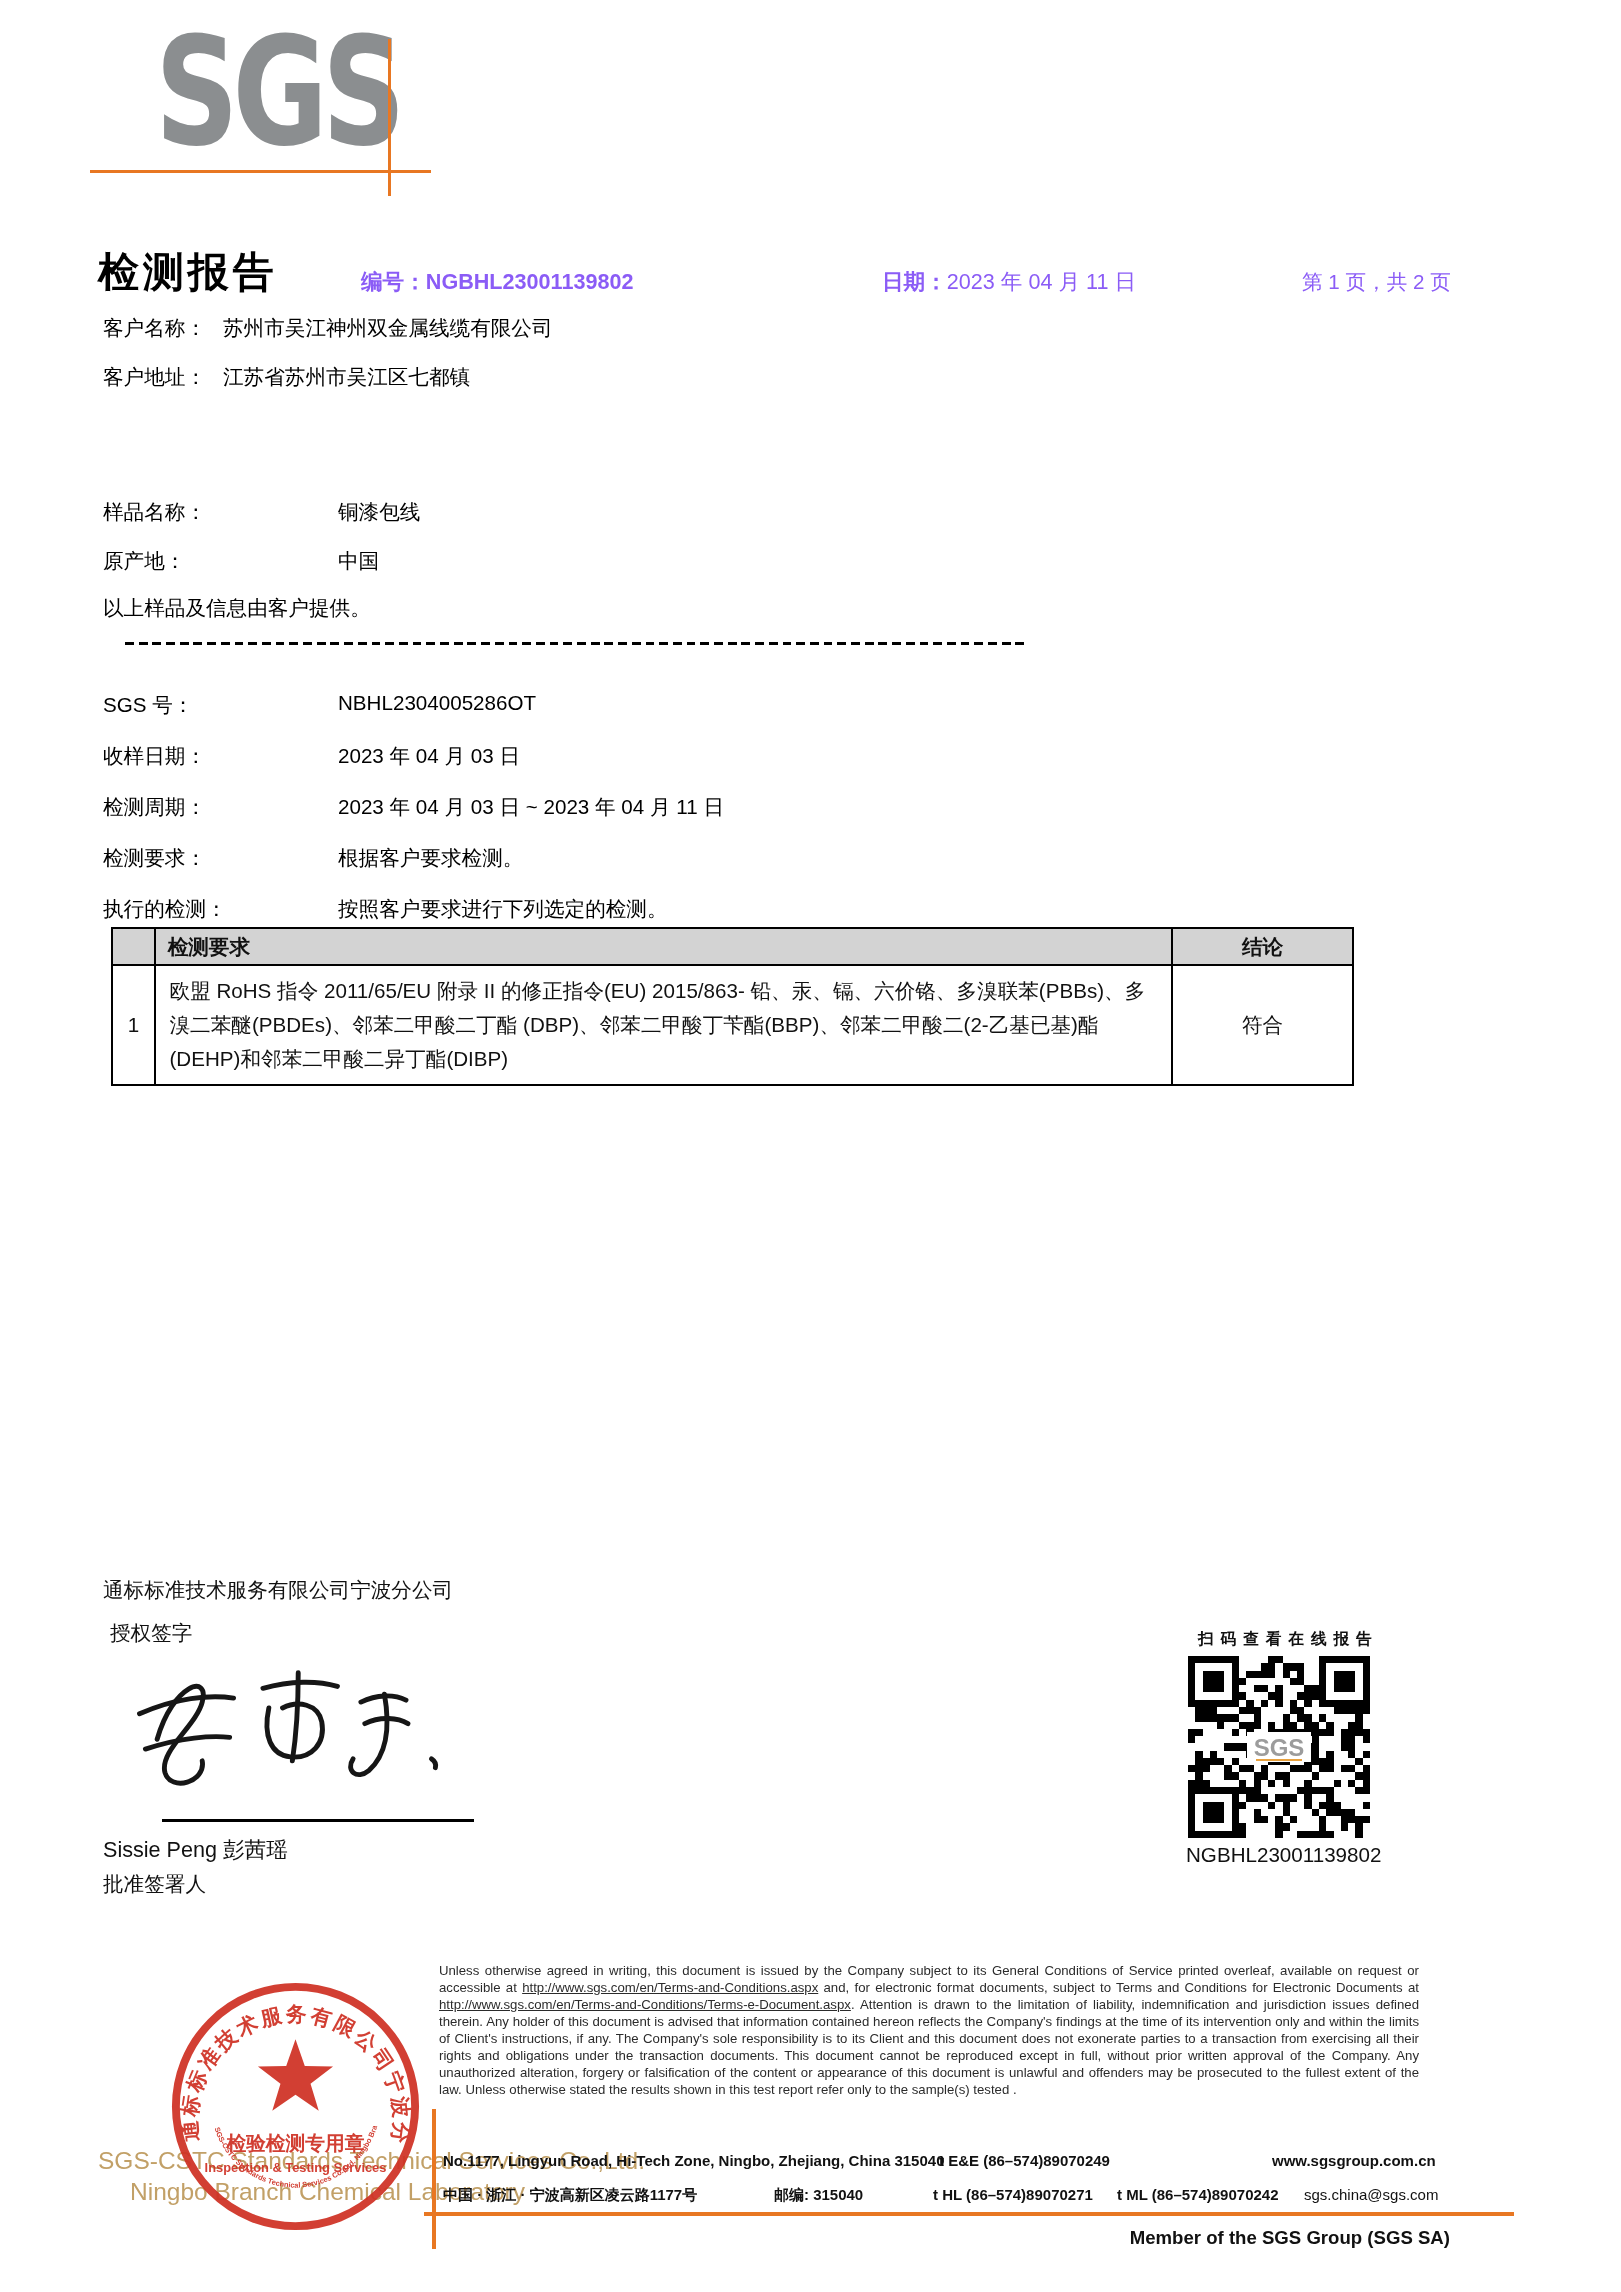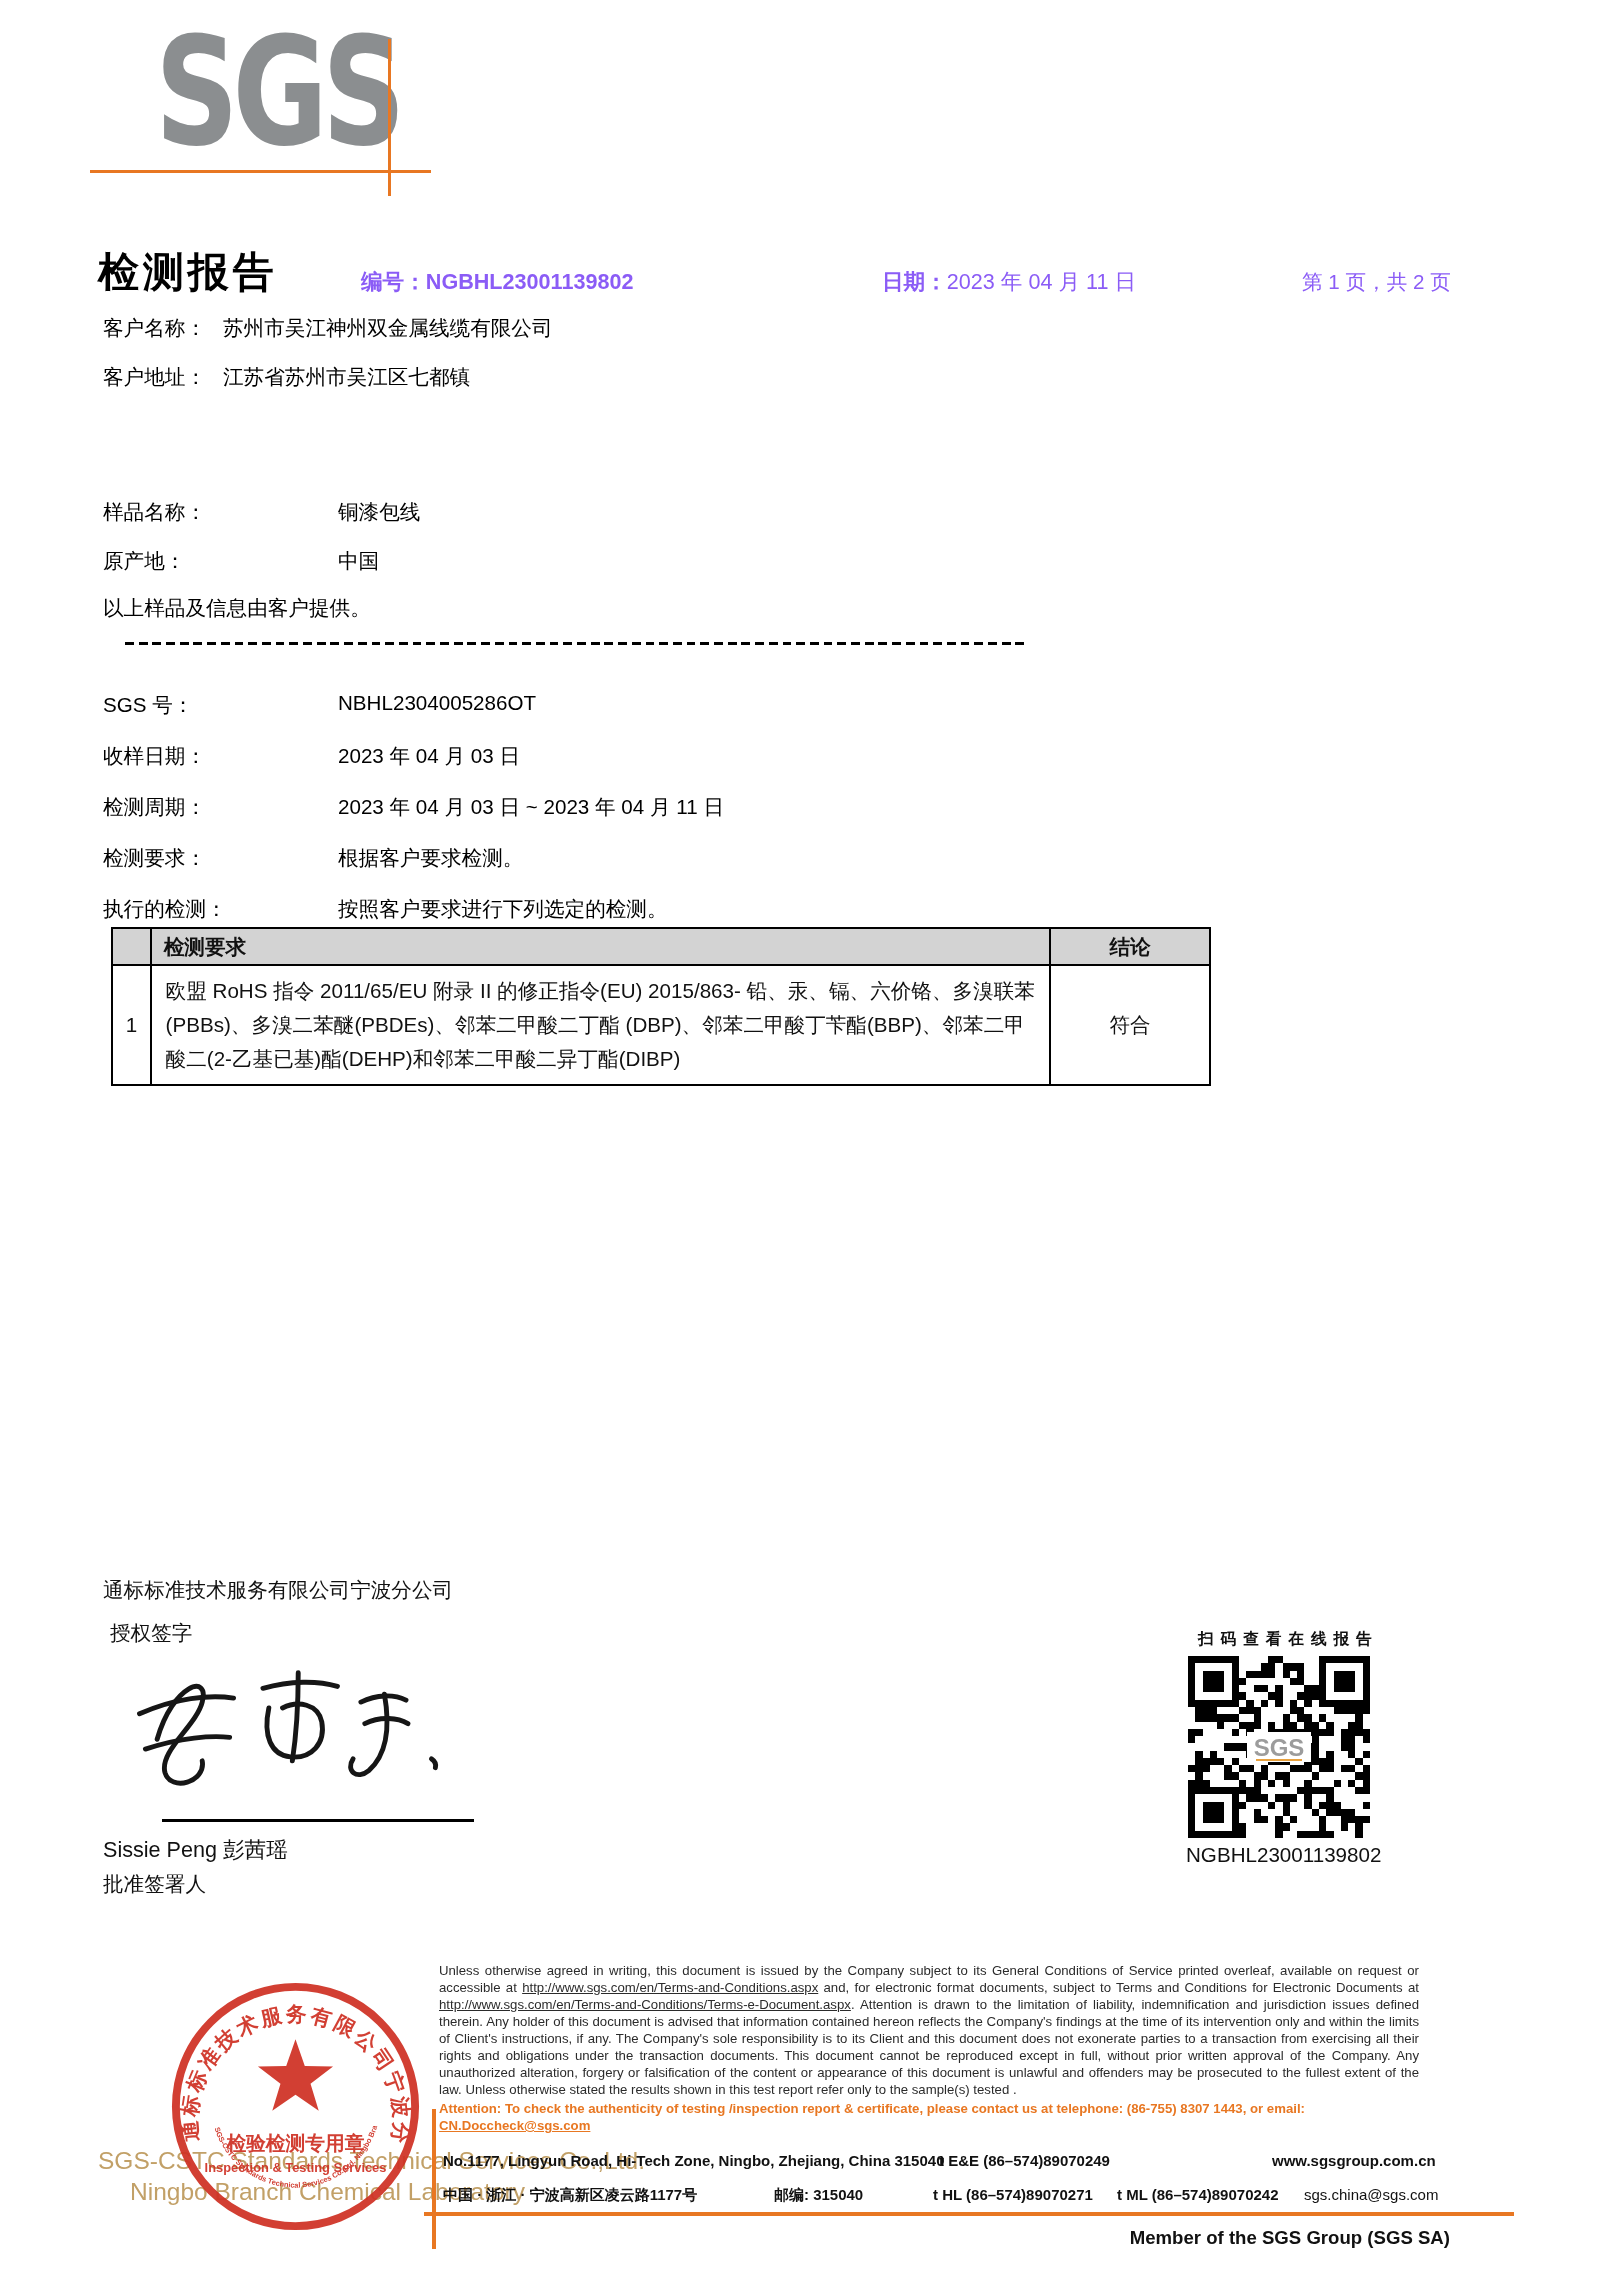--- a/index.html
+++ b/index.html
@@ -24,21 +24,21 @@
 
   .lbl { position:absolute; left:103px; font-size:20.6px; color:#000; }
   .val { position:absolute; font-size:20.6px; color:#000; }
   .val-c { left:223px; }
   .val-s { left:338px; }
 
   .dashline { position:absolute; left:125px; top:642px; width:904px; height:2.9px;
     background:repeating-linear-gradient(90deg,#000 0 8.8px,transparent 8.8px 13.7px); }
 
   
-  table.results { position:absolute; left:111px; top:927px; width:1100px; border-collapse:collapse; }
+  table.results { position:absolute; left:111px; top:927px; width:1243px; border-collapse:collapse; }
   table.results th, table.results td { border:2px solid #000; font-size:20.6px; vertical-align:middle; }
   table.results thead th { background:#d3d3d3; height:37px; font-weight:bold; }
   th.c-req { text-align:left; padding-left:11.8px; }
   col.c1 { width:46px; } col.c2 { width:1112px; } col.c3 { width:198px; }
   td.idx { text-align:center; }
   td.req { padding:7.8px 13.7px; line-height:34px; }
   td.con { text-align:center; }
   table.results tbody td { height:108px; }
 
   
@@ -421,21 +421,20 @@
     <text font-size="7.5" font-weight="bold" fill="#cf3124" font-family="Liberation Sans, sans-serif">
       <textPath href="#arcBottom" startOffset="0%">SGS-CSTC Standards Technical Services Co.,Ltd. Ningbo Branch</textPath>
     </text>
     <polygon fill="#cf3124" points="130,62 139.4,89.1 168,89.6 145.2,106.9 153.5,134.4 130,118 106.5,134.4 114.8,106.9 92,89.6 120.6,89.1"></polygon>
     <text x="130" y="174" text-anchor="middle" font-size="20" font-weight="bold" fill="#cf3124" font-family="Liberation Sans, sans-serif">检验检测专用章</text>
     <text x="130" y="196" text-anchor="middle" font-size="13" font-weight="bold" fill="#cf3124" font-family="Liberation Sans, sans-serif">Inspection &amp; Testing Services</text>
   </svg>
 
   <div class="fineprint">
     <div class="disclaimer"><span>Unless otherwise agreed in writing, this document is issued by the Company subject to its General Conditions of Service printed overleaf, available on request or accessible at </span><a href="#">http://www.sgs.com/en/Terms-and-Conditions.aspx</a><span> and, for electronic format documents, subject to Terms and Conditions for Electronic Documents at </span><a href="#">http://www.sgs.com/en/Terms-and-Conditions/Terms-e-Document.aspx</a><span>. Attention is drawn to the limitation of liability, indemnification and jurisdiction issues defined therein. Any holder of this document is advised that information contained hereon reflects the Company's findings at the time of its intervention only and within the limits of Client's instructions, if any. The Company's sole responsibility is to its Client and this document does not exonerate parties to a transaction from exercising all their rights and obligations under the transaction documents. This document cannot be reproduced except in full, without prior written approval of the Company. Any unauthorized alteration, forgery or falsification of the content or appearance of this document is unlawful and offenders may be prosecuted to the fullest extent of the law. Unless otherwise stated the results shown in this test report refer only to the sample(s) tested .</span></div>
-    <div class="attention"><span>Attention: To check the authenticity of testing /inspection report &amp; certificate, please contact us at telephone: (86-755) 8307 1443, or email: </span><a href="#">CN.Doccheck@sgs.com</a></div>
   </div>
 
   <div class="f-vline"></div>
   <div class="addr a-en">No.1177, Lingyun Road, Hi-Tech Zone, Ningbo, Zhejiang, China 315040</div>
   <div class="addr a-ph">t E&amp;E (86–574)89070249</div>
   <div class="addr a-web">www.sgsgroup.com.cn</div>
   <div class="addr a-cn">中国 · 浙江 · 宁波高新区凌云路1177号</div>
   <div class="addr a-zip">邮编: 315040</div>
   <div class="addr a-hl">t HL  (86–574)89070271</div>
   <div class="addr a-ml">t ML (86–574)89070242</div>

